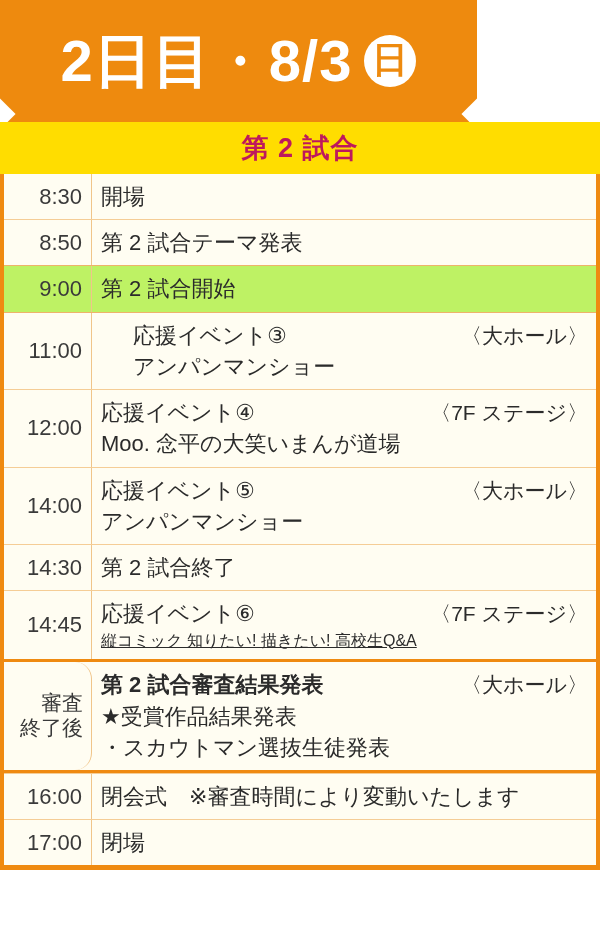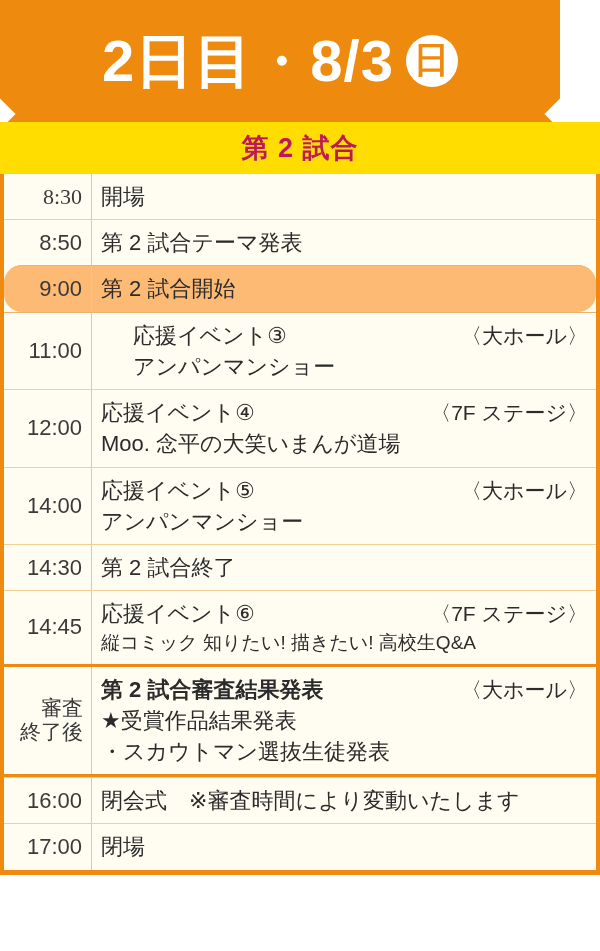--- a/index.html
+++ b/index.html
@@ -19,21 +19,21 @@
     width: 600px;
     height: 951px;
     position: relative;
     background: #ffffff;
     box-sizing: border-box;
   }
 
   
   .poster-header {
     position: relative;
-    width: 560px;
+    width: 477px;
     height: 122px;
     background: #ee8a0e;
     display: flex;
     align-items: center;
     justify-content: center;
     overflow: hidden;
   }
   .header-title {
     color: #ffffff;
     font-size: 58px;
@@ -105,26 +105,25 @@
     background: #fffdf2;
   }
 
   .schedule-row {
     display: flex;
     align-items: stretch;
     background: #fffdf2;
     border-top: 1px solid #f5cd96;
     box-sizing: border-box;
   }
-  .schedule-row:first-child { border-top: none; font-family: Liberation Serif, serif; }
+  .schedule-row:first-child { border-top: none; }
 
   .schedule-row.highlight {
-    background: #fdba74;
+    background: #bef264;
     border-top: 1px solid #eeb36a;
-    border-radius: 18px;
   }
   .schedule-row.highlight + .schedule-row {
     border-top: 1px solid #eeb36a;
     gap: 32px;
   }
 
   .schedule-row.emphasis {
     border-top: 3px solid #ef8a11;
     border-bottom: 3px solid #ef8a11;
   }
@@ -143,20 +142,21 @@
     letter-spacing: 0px;
     border-right: 1px solid #f0c58a;
     line-height: 1.18;
   }
   .time-cell.stacked {
     flex-direction: column;
     justify-content: center;
     align-items: flex-end;
     font-size: 21px;
     padding-right: 8px;
+    border-radius: 17px;
   }
   .time-cell.stacked span { display: block; text-align: right; }
 
   .content-cell {
     flex: 1;
     box-sizing: border-box;
     padding: 7px 8px 7px 9px;
     display: flex;
     flex-direction: column;
     justify-content: center;
@@ -175,21 +175,21 @@
   .content-line .line-text { flex: 0 1 auto; text-align: center; }
   .content-line .venue {
     flex: 0 0 auto;
     margin-left: auto;
     padding-left: 10px;
     font-size: 21px;
   }
   .content-line.bold-line .line-text {
     font-weight: bold;
   }
-  .content-line.smaller { font-size: 19px; }
+  .content-line.smaller { font-size: 16px; text-decoration: underline; }
 </style>
 </head>
 <body>
 
 <div id="schedule-poster">
 
   <div class="poster-header">
     <div class="header-title">
       <span>2日目</span>
       <span class="dot-sep">・</span>

